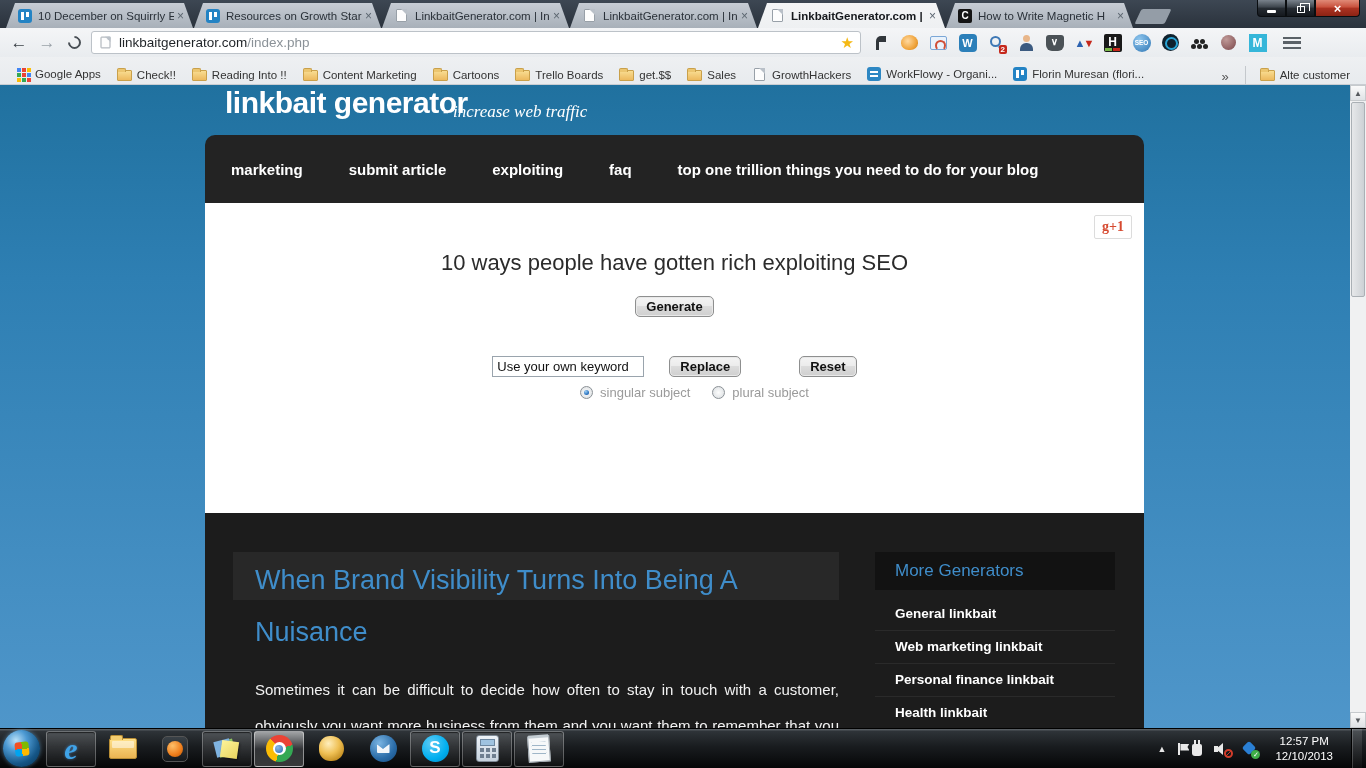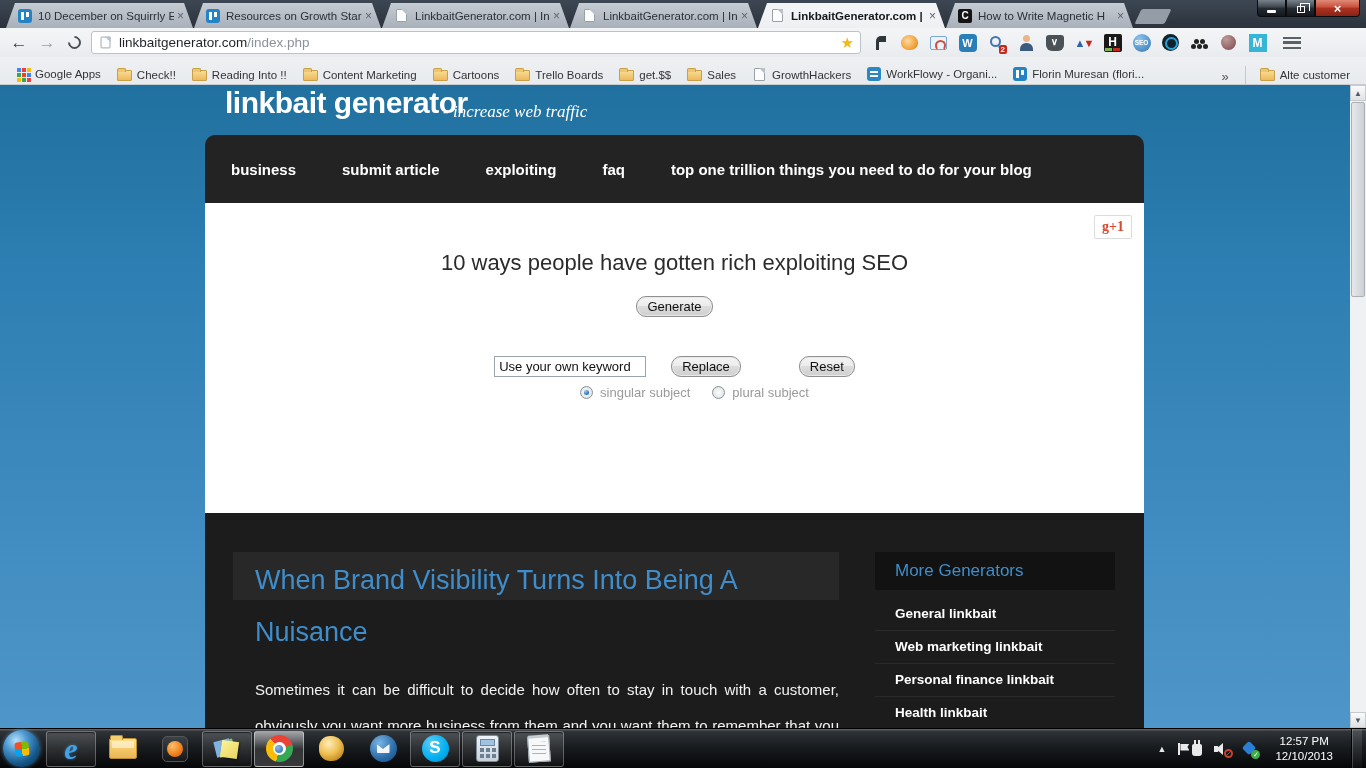--- a/index.html
+++ b/index.html
@@ -128,21 +128,21 @@
     color:#fff; font-size:15px; font-weight:600;
   }
   .content{ background:#fff; height:310px; position:relative;}
   .plusone{ position:absolute; right:12px; top:12px; border:1px solid #dcdcdc; border-radius:2px; background:#fff;
     padding:3px 7px; color:#d6492f; font-size:14px; font-weight:bold; font-family:"Liberation Serif", serif;}
   .headline{ text-align:center; padding-top:47px; font-size:22px; color:#2b2b2b;}
   .gen-row{ text-align:center; margin-top:20px;}
   .btn7{
     font-family:"Liberation Sans", sans-serif; font-size:13px; color:#111;
     background:linear-gradient(#f4f4f4,#ececec 45%,#dcdcdc 50%,#cfcfcf);
-    border:1px solid #8e8f8f; border-radius:10px; padding:2px 10px; box-shadow:0 0 0 1px #e9e9e9 inset;
+    border:1px solid #8e8f8f; border-radius:5px; padding:2px 10px; box-shadow:0 0 0 1px #e9e9e9 inset;font-weight:bold;
   }
   .keyword-row{ margin-top:39px; display:flex; justify-content:center; align-items:center; gap:25px;}
   .keyword-input{ width:152px; height:21px; border:1px solid #9aa4ad; font-size:13px; padding:0 4px; color:#111; font-family:"Liberation Sans", sans-serif;}
   .radio-row{ margin-top:8px; display:flex; justify-content:center; align-items:center; gap:7px; font-size:13px; color:#9a9a9a;padding-left:40px;}
   .radio{ width:13px; height:13px; border-radius:50%; border:1px solid #8b9196; background:radial-gradient(#fdfdfd,#d8dcdf); position:relative;}
   .radio.sel::before{ content:''; position:absolute; left:3px; top:3px; width:5px; height:5px; border-radius:50%; background:radial-gradient(circle at 35% 30%, #9ccdf2, #2f78c4 60%, #16478c);}
   .radio-gap{ width:8px;}
 
   .darksec{ background:#1c1c1c; height:215px; position:relative;}
   .article{ position:absolute; left:28px; top:39px; width:606px;}
@@ -381,21 +381,21 @@
       </span>
   </div>
 
   <div class="page">
     <div class="site">
       <div class="site-header">
         <span class="logo">linkbait generator</span>
         <span class="tagline">- increase web traffic</span>
       </div>
       <div class="site-nav">
-        <span>business</span>
+        <span>marketing</span>
         <span>submit article</span>
         <span>exploiting</span>
         <span>faq</span>
         <span>top one trillion things you need to do for your blog</span>
       </div>
       <div class="content">
         <span class="plusone">g+1</span>
         <div class="headline">10 ways people have gotten rich exploiting SEO</div>
         <div class="gen-row"><button class="btn7">Generate</button></div>
         <div class="keyword-row">

